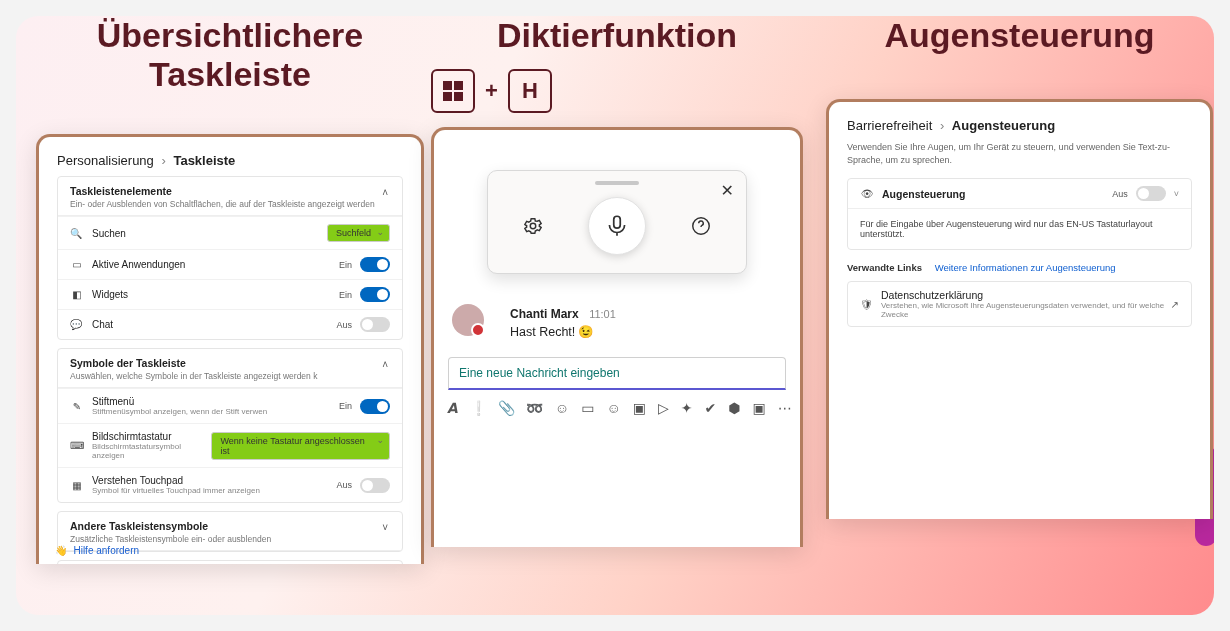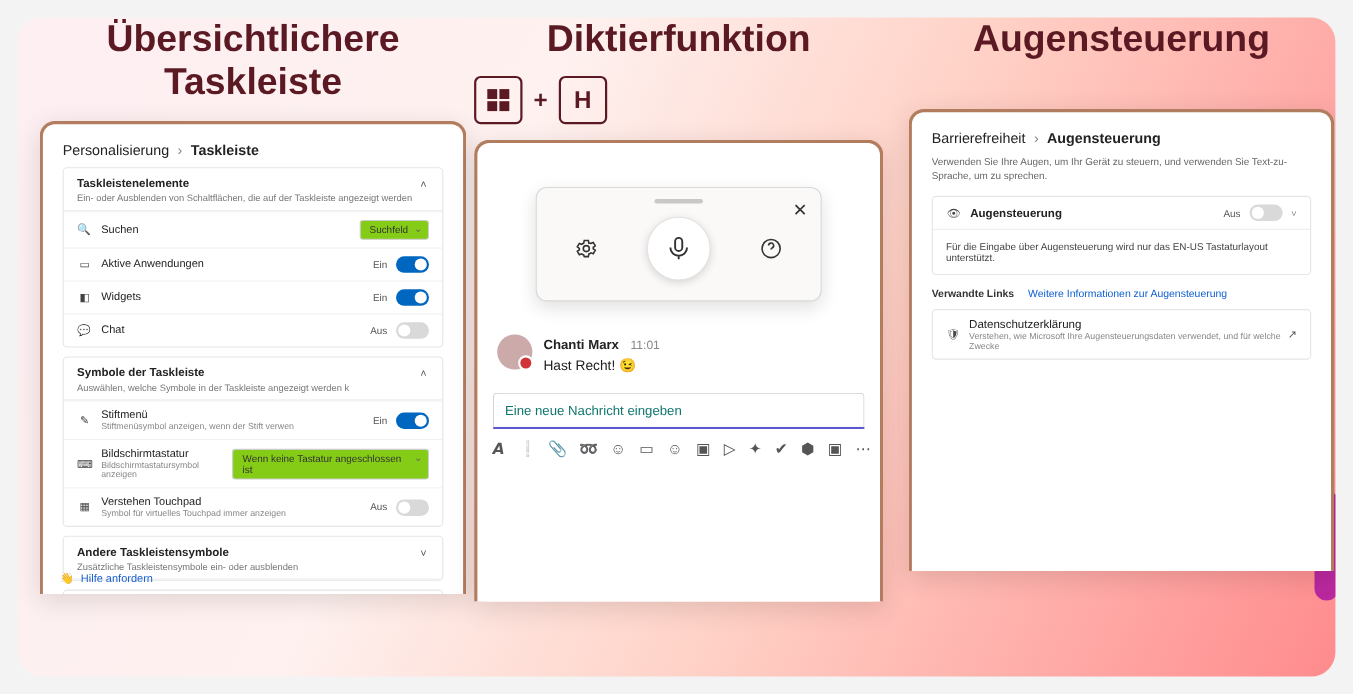--- a/index.html
+++ b/index.html
@@ -10,21 +10,21 @@
   .c1{left:20px;width:388px}
   .c2{left:415px;width:372px}
   .c3{left:810px;width:387px}
   .hero{font-size:34px;font-weight:600;color:#5b1a23;text-align:center;line-height:1.15;margin-bottom:14px}
   .keys{display:flex;align-items:center;gap:10px}
   .key{width:44px;height:44px;border:2px solid #5b1a23;border-radius:6px;display:flex;align-items:center;justify-content:center;color:#5b1a23;font-size:22px;font-weight:600}
   .plus{color:#5b1a23;font-size:22px;font-weight:600}
   .winlogo{display:grid;grid-template-columns:1fr 1fr;grid-template-rows:1fr 1fr;gap:2px;width:20px;height:20px}
   .winlogo span{background:#5b1a23}
   .tablet{position:relative;width:100%;border-radius:14px 14px 0 0;background:#fff;border:3px solid #b27d5f;border-bottom:none;box-shadow:0 6px 24px rgba(0,0,0,.12);overflow:hidden}
-  .c1 .tablet{height:430px;margin-top:2px}
+  .c1 .tablet{height:430px;margin-top:26px}
   .c2 .tablet{height:420px}
   .c3 .tablet{height:420px;margin-top:30px}
   .pad{padding:16px 18px}
   .crumb{font-size:13px;color:#222;margin-bottom:8px}
   .crumb b{font-weight:600}
   .chev{color:#888;padding:0 4px}
   .card{border:1px solid #e5e5e5;border-radius:4px;background:#fff;margin-bottom:8px}
   .cardhead{padding:8px 12px 6px;border-bottom:1px solid #eee;display:flex;justify-content:space-between;align-items:flex-start}
   .cardhead .t{font-size:10.5px;font-weight:600;color:#222}
   .cardhead .s{font-size:8.5px;color:#777;margin-top:2px}
@@ -48,21 +48,21 @@
   .b1{width:70px;height:70px;background:#a626c7;top:155px;left:310px}
   .b2{width:22px;height:100px;background:#b9289e;right:-3px;top:430px;border-radius:12px}
 
   
   .dictbox{margin:40px auto 20px;width:260px;border:1px solid #d9d9d9;border-radius:10px;background:#faf9f8;box-shadow:0 6px 16px rgba(0,0,0,.12);padding:10px 14px 18px;position:relative}
   .grab{width:44px;height:4px;border-radius:2px;background:#c8c8c8;margin:0 auto 6px}
   .dclose{position:absolute;top:10px;right:12px;font-size:16px;color:#333}
   .dicons{display:flex;align-items:center;justify-content:space-between;padding:6px 16px 0}
   .dbtn{width:30px;height:30px;display:flex;align-items:center;justify-content:center;color:#333}
   .mic{width:58px;height:58px;border-radius:50%;background:#fff;border:1px solid #e2e2e2;box-shadow:0 2px 8px rgba(0,0,0,.15);display:flex;align-items:center;justify-content:center}
-  .msg{display:flex;gap:10px;align-items:flex-start;margin:30px 0 18px 18px}
+  .msg{display:flex;gap:26px;align-items:flex-start;margin:30px 0 18px 18px}
   .av{width:32px;height:32px;border-radius:50%;background:#caa;position:relative;flex:none}
   .av:after{content:"";position:absolute;right:-1px;bottom:-1px;width:10px;height:10px;border-radius:50%;background:#d13438;border:2px solid #fff}
   .mname{font-size:12px;font-weight:600;color:#222}
   .mtime{font-size:11px;color:#888;margin-left:6px}
   .mtext{font-size:12.5px;color:#222;margin-top:2px}
   .input{margin:0 14px;border:1px solid #d0d0d0;border-bottom:2px solid #5b57d1;border-radius:4px 4px 0 0;padding:8px 10px;font-size:12px;color:#0f766e}
   .actionbar{display:flex;gap:12px;padding:10px 14px 0;color:#555;font-size:14px;align-items:center}
   .actionbar span{width:16px;text-align:center}
 
   

